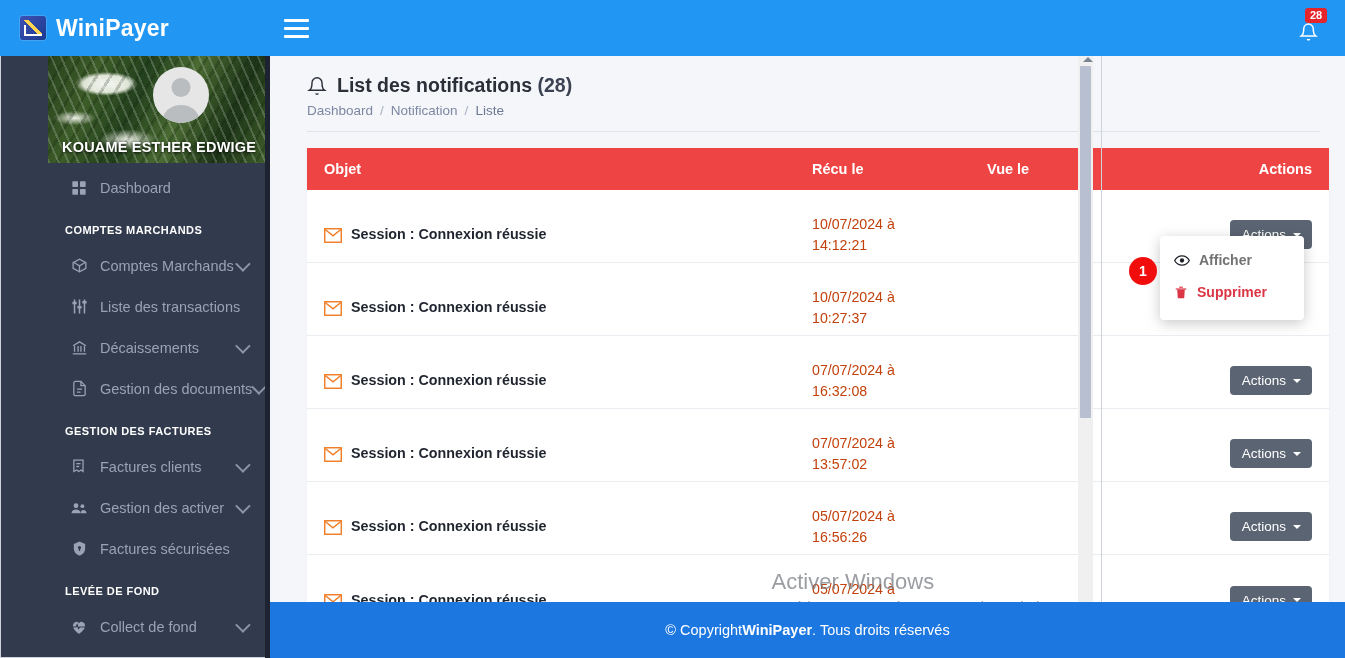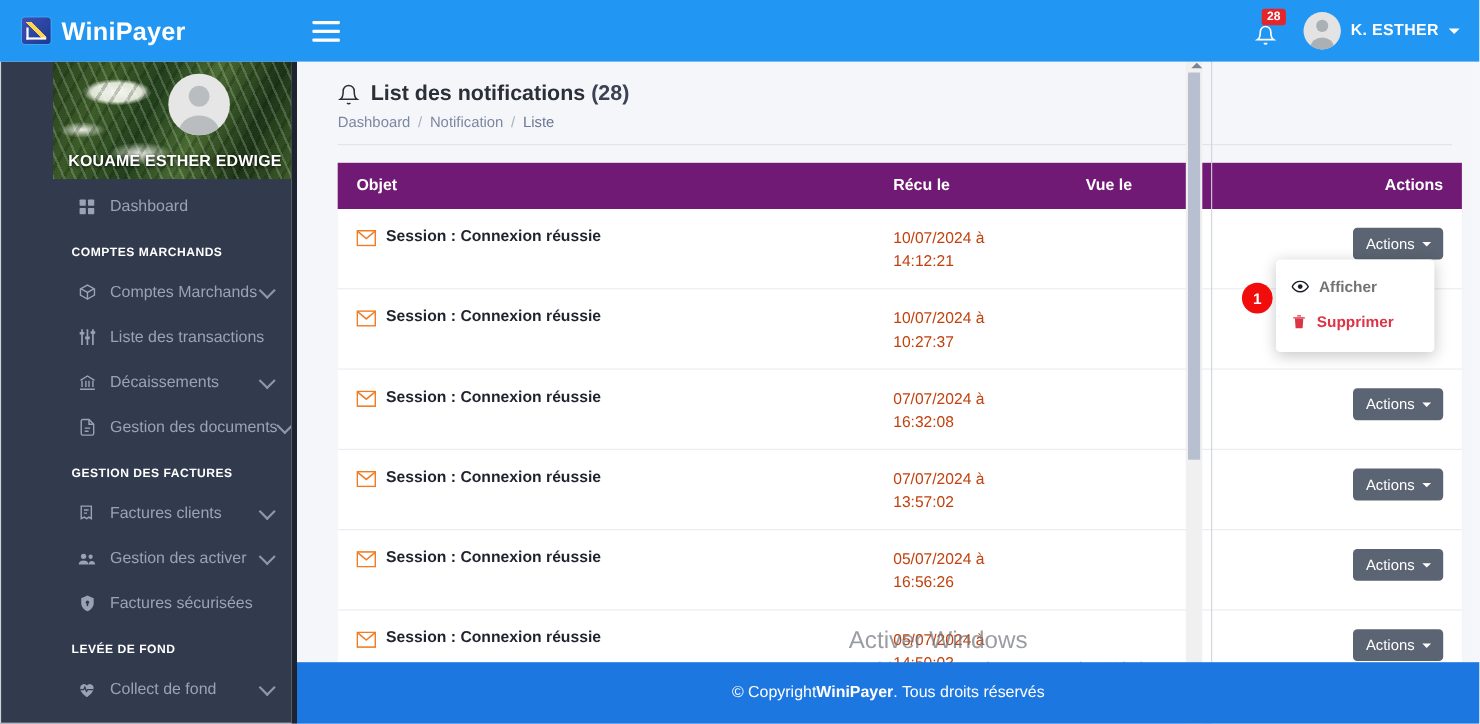--- a/index.html
+++ b/index.html
@@ -178,29 +178,29 @@
   #breadcrumb .crumb.active { color:#6c7894; }
   #breadcrumb .sep { color:#a8b0c2; }
   #divider { margin-top: 13px; height:1px; background:#dfe3ea; }
 
   
   #table-wrap {
     margin-top: 16px; background:#fff; width:1022px;
     box-shadow: 0 1px 2px rgba(0,0,0,.06);
   }
   #table-head {
-    display:flex; align-items:center; height:42px; background:#701a75; color:#fff;
+    display:flex; align-items:center; height:42px; background:#ef4444; color:#fff;
     font-size:14.5px; font-weight:bold;
   }
   .col-objet { width:505px; padding-left:17px; }
   .col-recu  { width:175px; }
   .col-vue   { width:192px; }
   .col-actions { width:150px; text-align:right; padding-right:17px; }
   .trow {
-    display:flex; align-items:flex-start; min-height:73px;
+    display:flex; align-items:center; min-height:73px;
     border-bottom:1px solid #e9ecf1; font-size:14.2px; color:#2d3340;
     padding-top:17px;
   }
   .trow:last-child { border-bottom:none; }
   .obj-cell { display:flex; align-items:flex-start; gap:9px; }
   .mail-icon { width:18px;height:15px; flex:none; margin-top:2px; }
   .obj-text { font-weight:bold; color:#1f242e; font-size:14.3px; }
   .date-cell { line-height:21px; color:#c2410c; }
   .btn-actions {
     background:#5b6472; color:#fff; border:none; border-radius:4px;
@@ -271,25 +271,20 @@
       <span></span>
     </div>
     <div id="topbar-right">
       <div id="bell-wrap">
         <span class="bell-badge">28</span>
         <svg class="bell-icon" viewBox="0 0 24 24" fill="none" stroke="#ffffff" stroke-width="1.9">
           <path d="M18 8A6 6 0 1 0 6 8c0 7-3 9-3 9h18s-3-2-3-9"></path>
           <path d="M13.7 21a2 2 0 0 1-3.4 0"></path>
         </svg>
       </div>
-      <div id="user-menu">
-        <div class="avatar-sm"></div>
-        <span class="user-name">K. ESTHER</span>
-        <span class="caret-down"></span>
-      </div>
     </div>
   </div>
 
   <div id="sidebar">
     <div id="sidebar-profile">
       <div id="leaf-bg"></div>
       <div class="avatar-lg"></div>
       <div id="sidebar-username">KOUAME ESTHER EDWIGE</div>
     </div>
 

